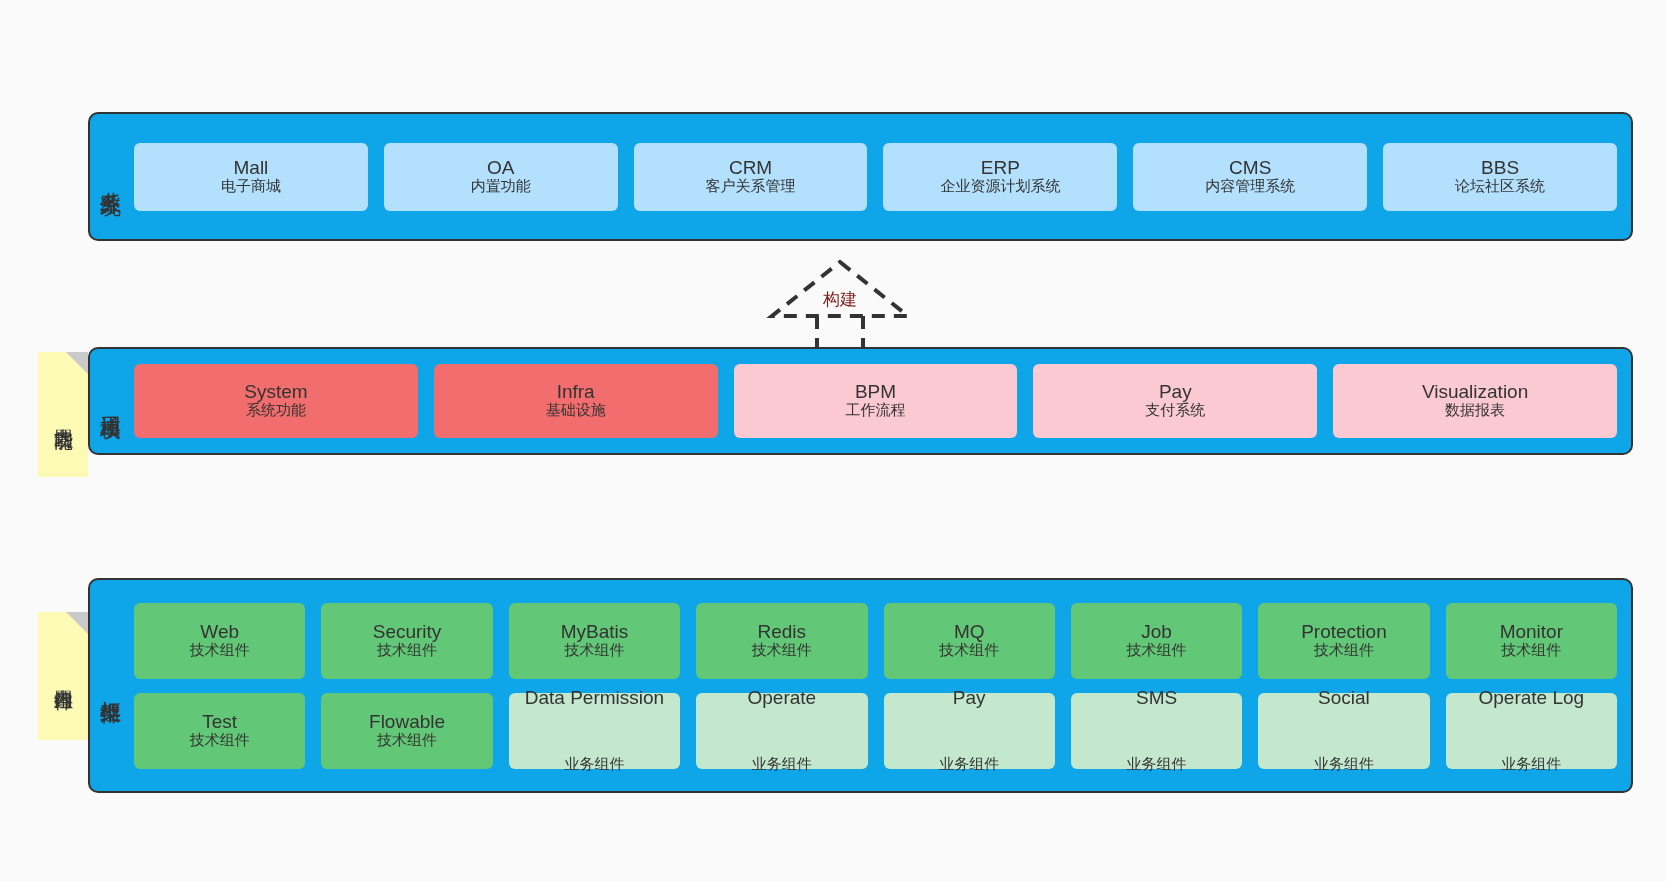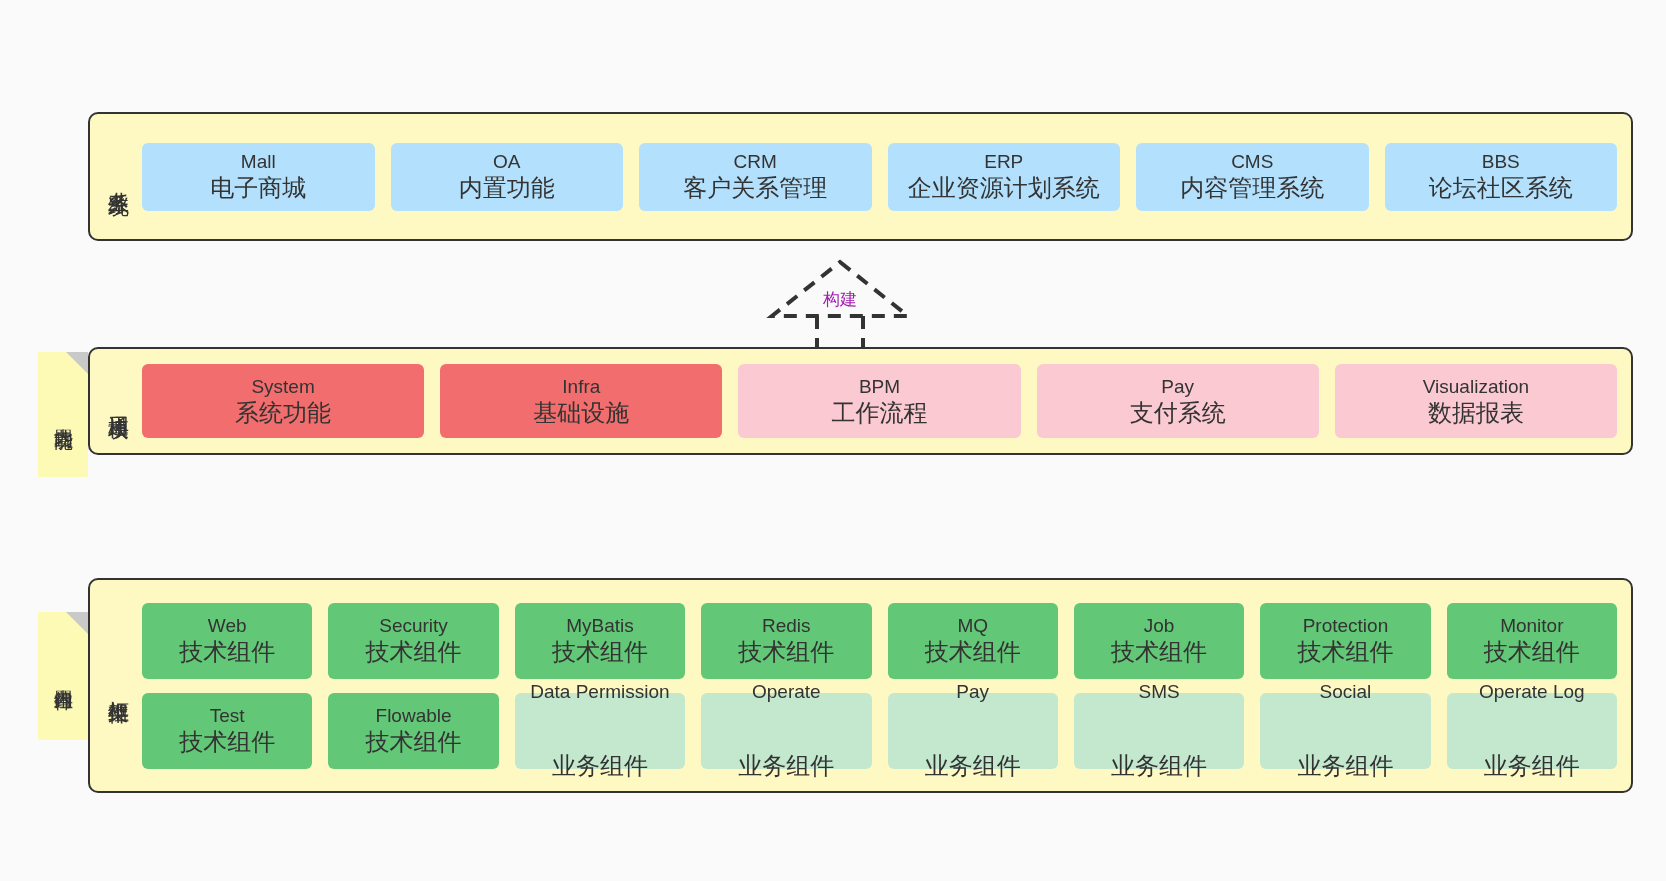--- a/index.html
+++ b/index.html
@@ -18,26 +18,25 @@
 
   .canvas {
     position: absolute;
     inset: 0;
   }
 
   
   .layer {
     position: absolute;
     box-sizing: border-box;
-    background: #fef9c3;
+    background: #0ea5e9;
     border: 2px solid #333333;
     border-radius: 10px;
     display: flex;
     align-items: stretch;
-    padding-left: 8px;
   }
   .layer-title {
     flex: 0 0 auto;
     width: 40px;
     display: flex;
     align-items: center;
     justify-content: center;
     font-size: 21px;
     line-height: 1.18;
     letter-spacing: 1px;
@@ -66,21 +65,21 @@
     display: flex;
     flex-direction: column;
     align-items: center;
     justify-content: center;
     text-align: center;
     line-height: 1.22;
     padding: 4px 6px;
     color: #333333;
   }
   .cell .t1 { font-size: 19px; }
-  .cell .t2 { font-size: 24px; }
+  .cell .t2 { font-size: 15px; font-family: Liberation Mono, monospace; }
 
   
   .c-blue        { background: #b3e0fc; }
   .c-red         { background: #f26d6d; }
   .c-pink        { background: #fbc9d2; }
   .c-green       { background: #62c776; }
   .c-lightgreen  { background: #c3e8ce; gap: 48px; }
 
   
   #layer-business { left: 88px;  top: 112px; width: 1545px; height: 129px; }
@@ -130,21 +129,21 @@
   }
   .connector svg { display: block; overflow: visible; }
   .connector .conn-label {
     position: absolute;
     left: 50%;
     transform: translateX(-50%);
     top: 30px;
     font-size: 17px;
     background: #fafafa;
     padding: 0 3px;
-    color: #a21caf;
+    color: #7f1d1d;
     white-space: nowrap;
     user-select: none;
   }
   #connector-build     { left: 760px; top: 258px; }
   #connector-implement { left: 775px; top: 489px; }
 </style>
 </head>
 <body>
 
 <div class="canvas">

